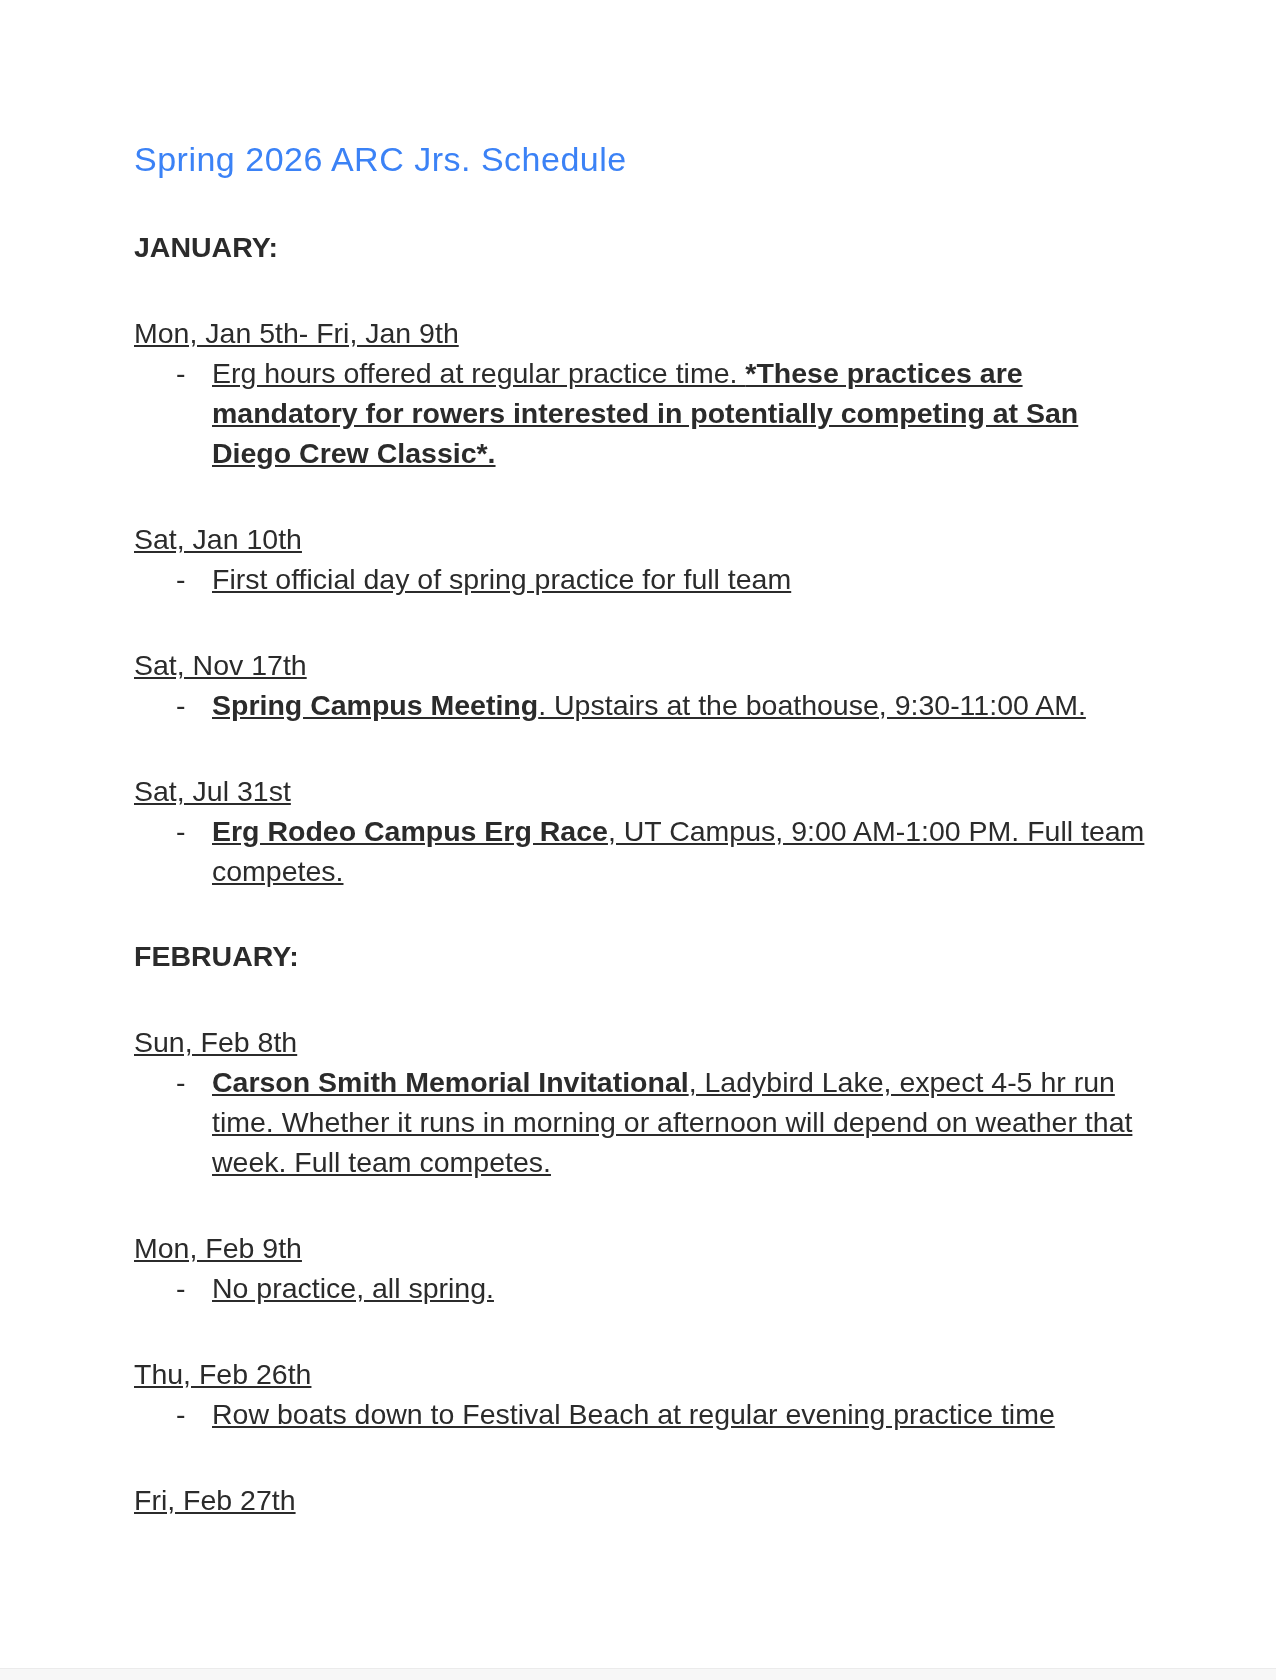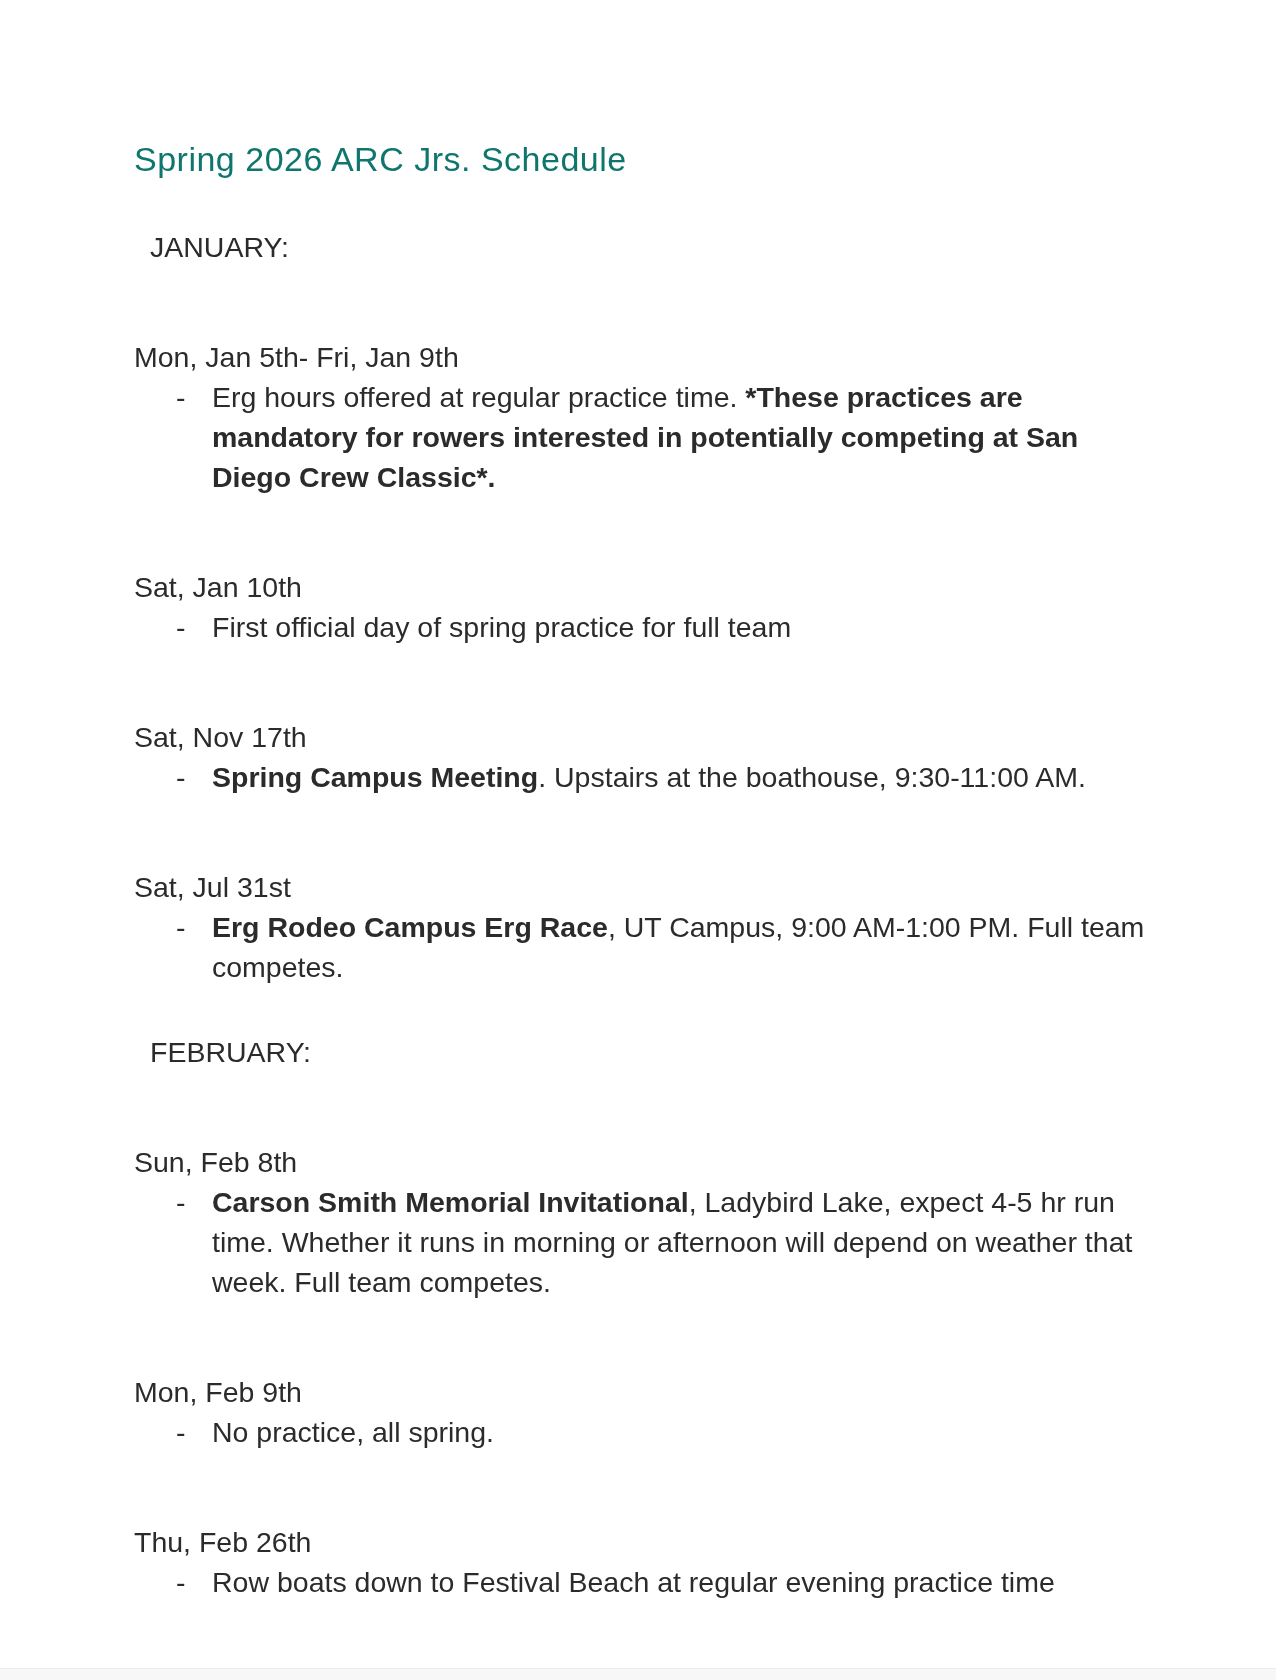--- a/index.html
+++ b/index.html
@@ -23,26 +23,26 @@
   }
   .doc-title {
     font-size: 34px;
     font-weight: 400;
     line-height: 46px;
     margin: 0 0 45px 0;
     letter-spacing: 0.5px;
   }
   .section-heading {
     font-size: 28.5px;
-    font-weight: 400;
+    font-weight: 700;
     line-height: 40px;
-    margin: 16px;
+    margin: 0;
   }
   .section + .section { margin-top: 45px; }
-  .event { margin-top: 70px; }
+  .event { margin-top: 46px; text-decoration: underline; }
   .event-date { line-height: 40px; }
   .bullet {
     position: relative;
     padding-left: 78px;
     line-height: 40px;
   }
   .dash {
     position: absolute;
     left: 42px;
     top: 0;
@@ -55,21 +55,21 @@
     width: 100%;
     height: 12px;
     box-sizing: border-box;
     border-top: 1px solid #ebebeb;
   }
 </style>
 </head>
 <body>
 
 <div class="page" style="background: rgb(255, 255, 255); color: rgb(43, 43, 43);">
-  <h1 class="doc-title" style="color: #0f766e;">Spring 2026 ARC Jrs. Schedule</h1>
+  <h1 class="doc-title" style="color: #3b82f6;">Spring 2026 ARC Jrs. Schedule</h1>
   <div>
   <section class="section">
     <h2 class="section-heading">JANUARY:</h2>
     <div class="section-events">
   <div class="event">
     <div class="event-date">Mon, Jan 5th- Fri, Jan 9th</div>
     <div class="event-bullets">
               <div class="bullet"><span class="dash">-</span><span><span>Erg hours offered at regular practice time. </span><span class="b">*These practices are mandatory for rowers interested in potentially competing at San Diego Crew Classic*.</span></span></div>
             </div>
   </div>

